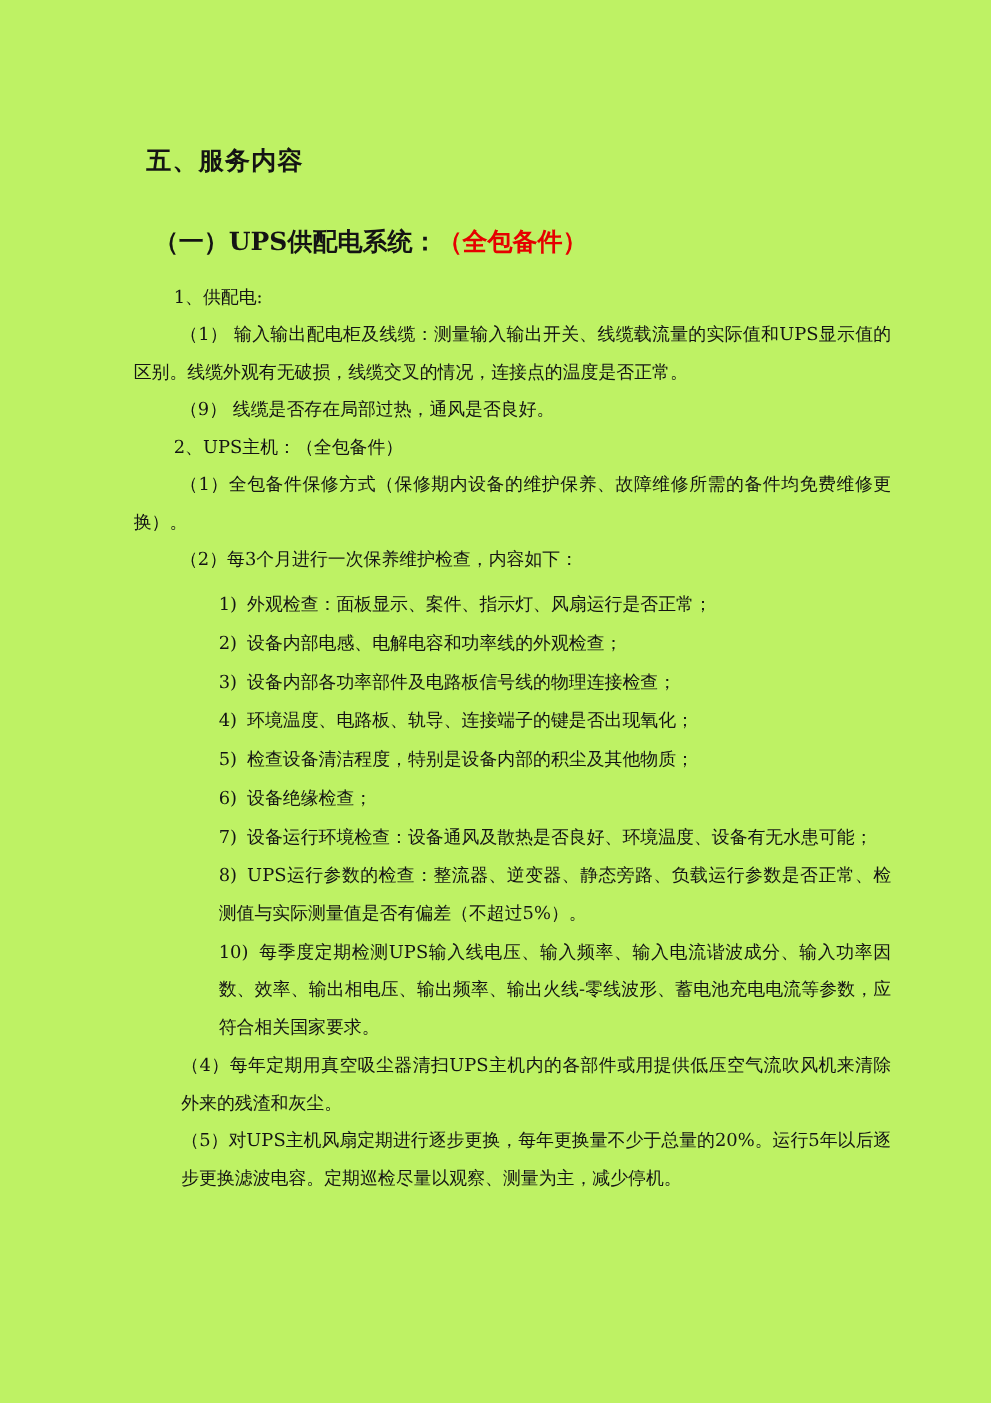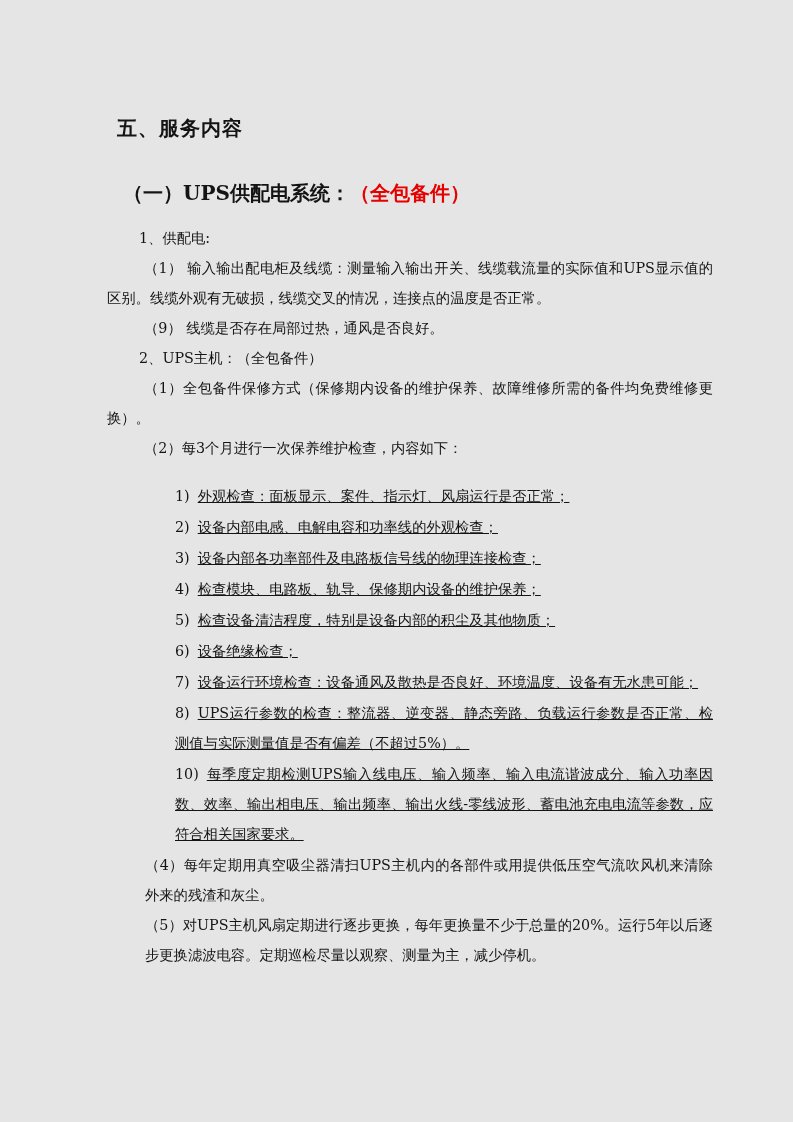--- a/index.html
+++ b/index.html
@@ -1,20 +1,20 @@
 <!DOCTYPE html>
 <html><head>
 <meta charset="utf-8">
 <style>
   html, body { margin: 0; padding: 0; background: #ffffff; }
   .page {
     position: relative;
     width: 793px;
     height: 1122px;
-    background: #e5e5e5;
+    background: #bef264;
     box-sizing: border-box;
     padding: 114px 80px 40px 107px;
     font-family: "DejaVu Serif", "Liberation Serif", serif;
     color: #141414;
     overflow: hidden;
   }
   .doc-heading {
     margin: 0 0 0 10px;
     font-size: 20px;
     font-weight: bold;
@@ -30,21 +30,21 @@
   .red { color: #e60000; }
   .para {
     margin: 0;
     font-size: 14.3px;
     line-height: 30px;
     text-align: justify;
   }
   .lvl1-title { margin-left: 32px; }
   .lvl1-first { margin-top: 17px; }
   .indent2 { text-indent: 37px; }
-  .check-list { margin-top: 18px; text-decoration: underline; }
+  .check-list { margin-top: 6px; }
   .check-item {
     margin: 0 0 1px 68px;
     font-size: 14.3px;
     line-height: 30px;
     text-align: justify;
   }
   .check-marker {
     display: inline-block;
     margin-right: 8px;
   }
@@ -81,21 +81,21 @@
 
       <div class="check-item">
         <span class="check-marker">2)</span><span>设备内部电感、电解电容和功率线的外观检查；</span>
       </div>
 
       <div class="check-item">
         <span class="check-marker">3)</span><span>设备内部各功率部件及电路板信号线的物理连接检查；</span>
       </div>
 
       <div class="check-item">
-        <span class="check-marker">4)</span><span>检查模块、电路板、轨导、保修期内设备的维护保养；</span>
+        <span class="check-marker">4)</span><span>环境温度、电路板、轨导、连接端子的键是否出现氧化；</span>
       </div>
 
       <div class="check-item">
         <span class="check-marker">5)</span><span>检查设备清洁程度，特别是设备内部的积尘及其他物质；</span>
       </div>
 
       <div class="check-item">
         <span class="check-marker">6)</span><span>设备绝缘检查；</span>
       </div>
 

